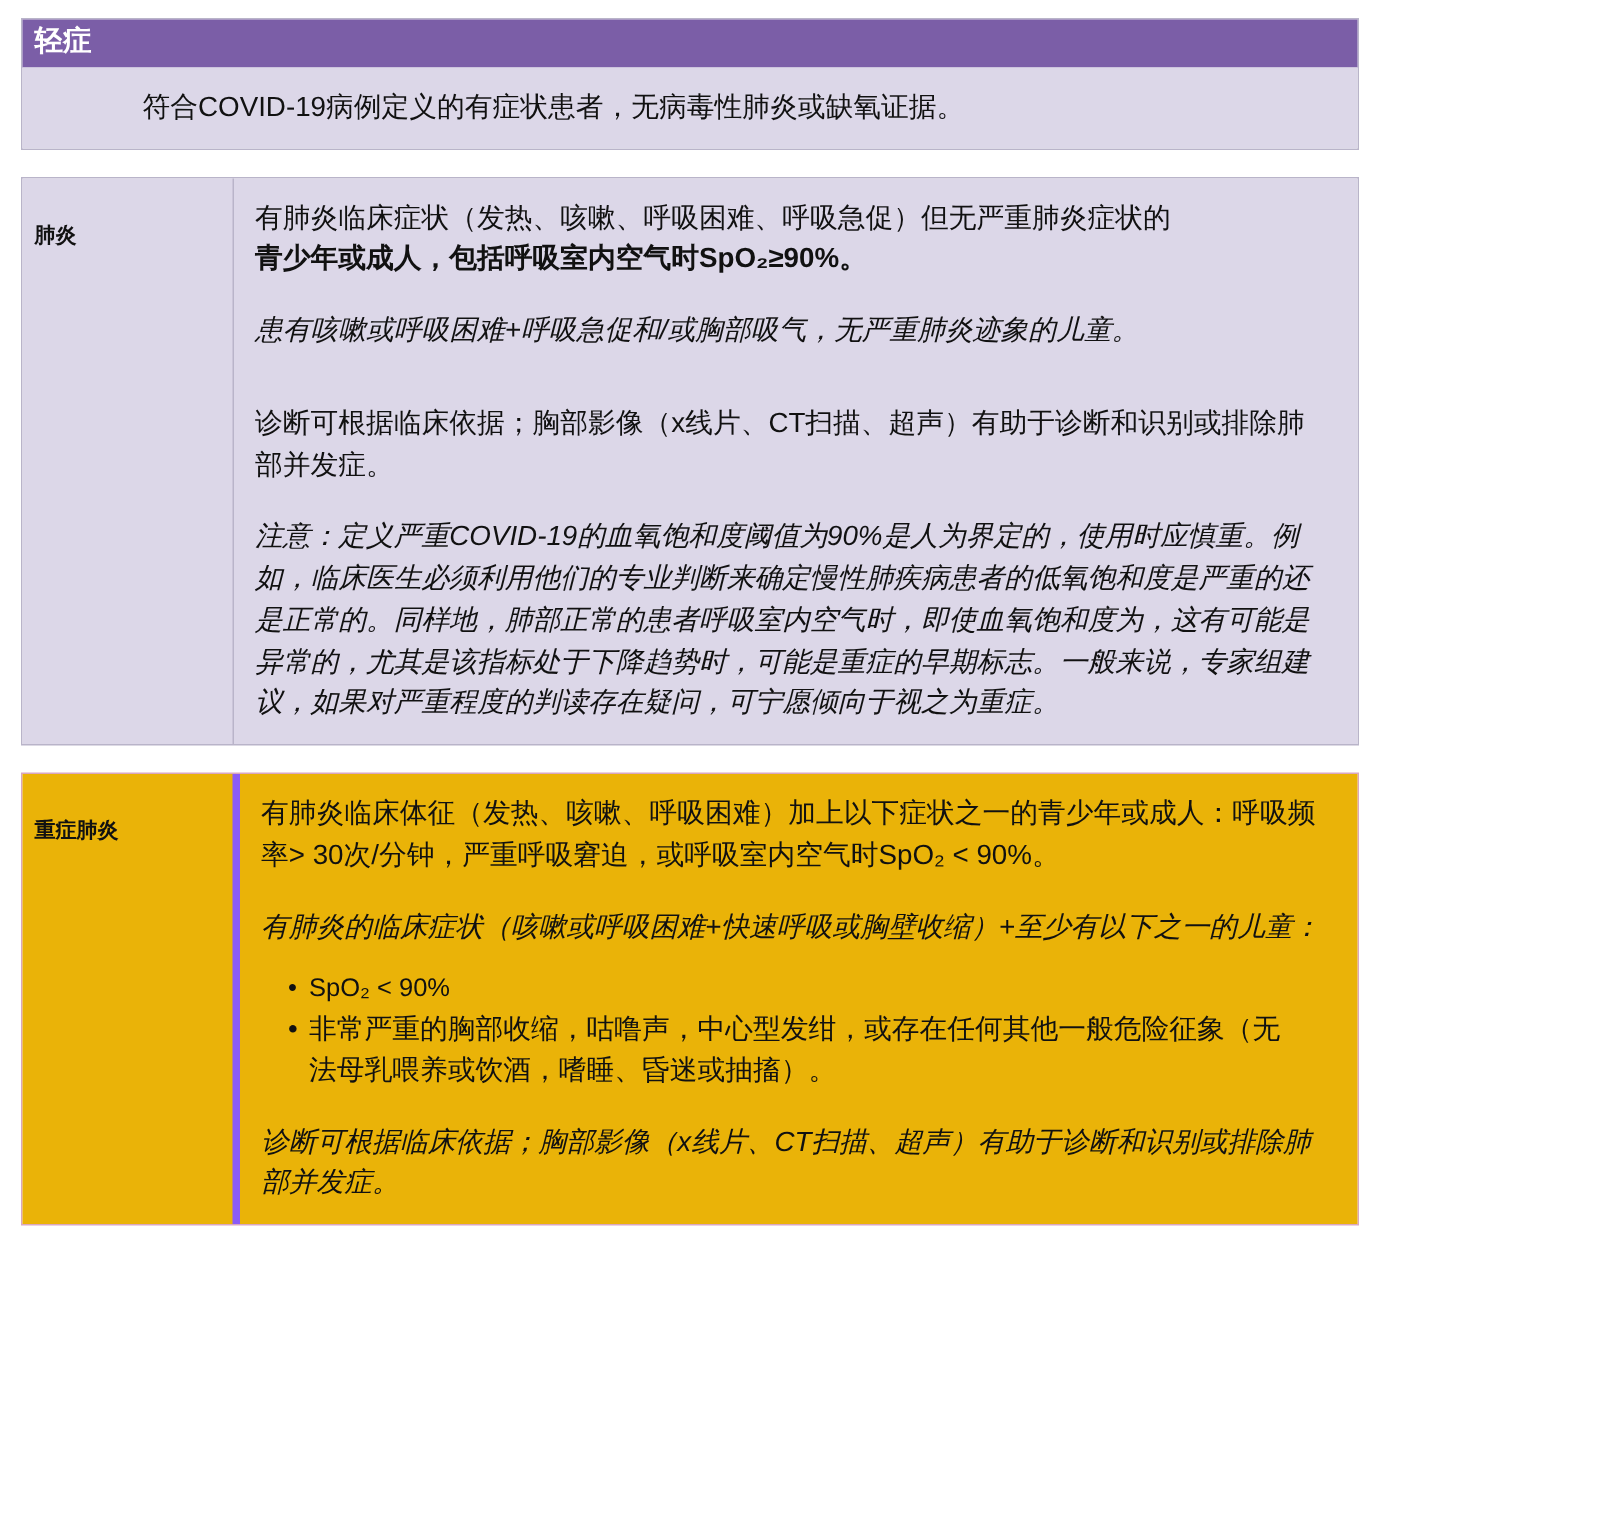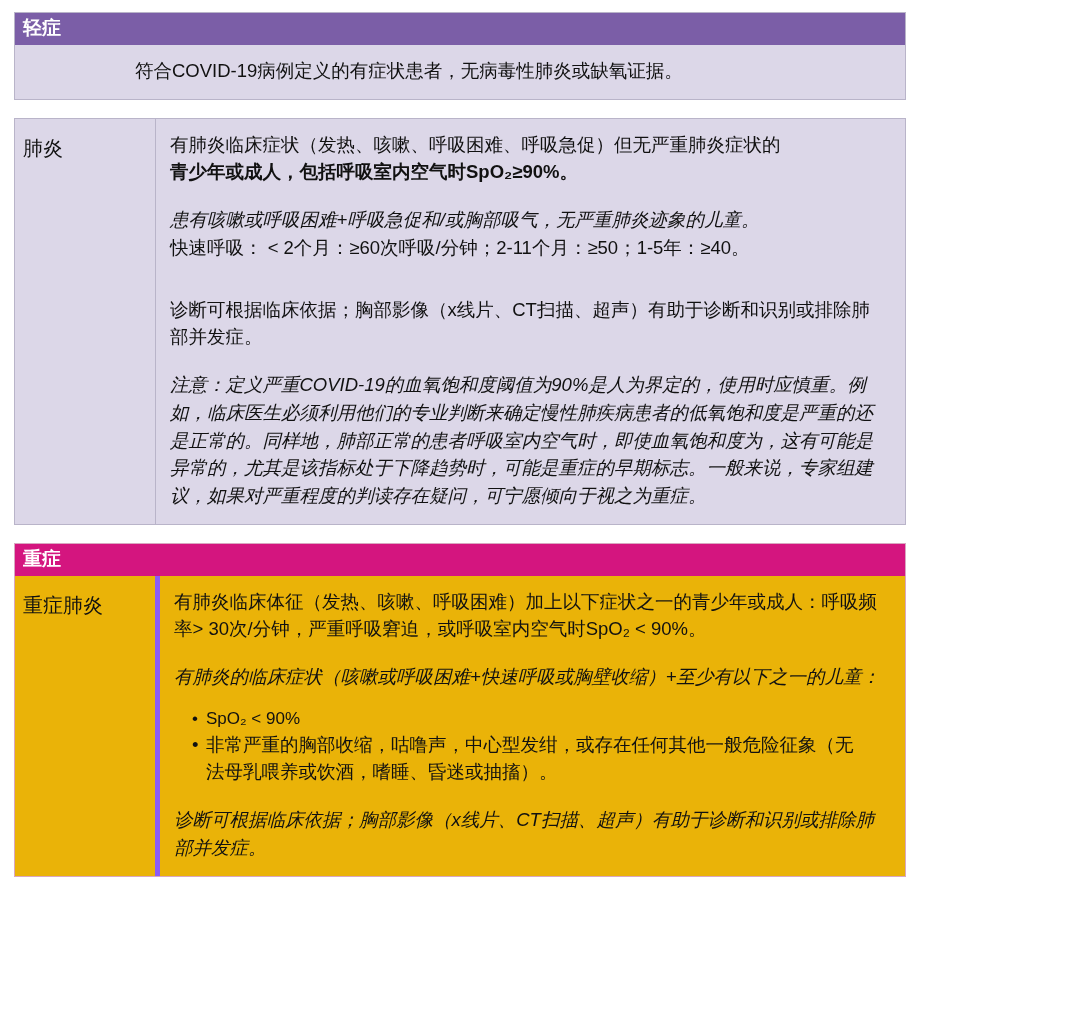--- a/index.html
+++ b/index.html
@@ -46,39 +46,39 @@
     align-items: stretch;
     background: #dcd7e8;
   }
   .sec-body.severe {
     background: #eab308;
   }
   .label-cell {
     width: 140px;
     min-width: 140px;
     box-sizing: border-box;
-    padding: 16px 8px 10px 8px;
-    font-size: 20px;
-    font-weight: normal;
+    padding: 28px 8px 10px 8px;
+    font-size: 14px;
+    font-weight: bold;
     line-height: 1.35;
   }
   .content-cell {
     flex: 1;
     box-sizing: border-box;
     padding: 12px 18px 14px 14px;
     border-left: 1px solid #b9b4c9;
     font-size: 18.5px;
     line-height: 1.5;
   }
   .sec-body.severe .content-cell {
     border-left: 5px solid #8b5cf6;
   }
   .sec-body.mild .content-cell {
     border-left: none;
-    padding-left: 120px;
+    padding-left: 80px;
   }
   .content-cell p {
     margin: 0 0 6px 0;
   }
   .content-cell p.gap {
     margin-top: 20px;
     font-style: italic;
   }
   .content-cell p.gap-lg {
     margin-top: 34px;
@@ -121,29 +121,27 @@
     </div>
   </div>
 
   <div class="section">
     <div class="sec-body">
       <div class="label-cell">肺炎</div>
       <div class="content-cell">
         <p class="tight">有肺炎临床症状（发热、咳嗽、呼吸困难、呼吸急促）但无严重肺炎症状的</p>
         <p style="font-weight:bold">青少年或成人，包括呼吸室内空气时SpO₂≥90%。</p>
         <p class="gap tight">患有咳嗽或呼吸困难+呼吸急促和/或胸部吸气，无严重肺炎迹象的儿童。</p>
-        <p>快速呼吸： &lt; 2个月：≥60次呼吸/分钟；2-11个月：≥50；1-5年：≥40。</p>
         <p class="gap-lg">诊断可根据临床依据；胸部影像（x线片、CT扫描、超声）有助于诊断和识别或排除肺部并发症。</p>
         <p class="gap tight">注意：定义严重COVID-19的血氧饱和度阈值为90%是人为界定的，使用时应慎重。例如，临床医生必须利用他们的专业判断来确定慢性肺疾病患者的低氧饱和度是严重的还是正常的。同样地，肺部正常的患者呼吸室内空气时，即使血氧饱和度为，这有可能是异常的，尤其是该指标处于下降趋势时，可能是重症的早期标志。一般来说，专家组建议，如果对严重程度的判读存在疑问，可宁愿倾向于视之为重症。</p>
       </div>
     </div>
   </div>
 
   <div class="section severe">
-    <div class="sec-header severe">重症</div>
     <div class="sec-body severe">
       <div class="label-cell">重症肺炎</div>
       <div class="content-cell">
         <p>有肺炎临床体征（发热、咳嗽、呼吸困难）加上以下症状之一的青少年或成人：呼吸频率&gt; 30次/分钟，严重呼吸窘迫，或呼吸室内空气时SpO₂ &lt; 90%。</p>
         <p class="gap">有肺炎的临床症状（咳嗽或呼吸困难+快速呼吸或胸壁收缩）+至少有以下之一的儿童：</p>
         <ul class="bullets">
           <li class="small">SpO₂ &lt; 90%</li>
           <li>非常严重的胸部收缩，咕噜声，中心型发绀，或存在任何其他一般危险征象（无法母乳喂养或饮酒，嗜睡、昏迷或抽搐）。</li>
         </ul>
         <p class="gap tight">诊断可根据临床依据；胸部影像（x线片、CT扫描、超声）有助于诊断和识别或排除肺部并发症。</p>

